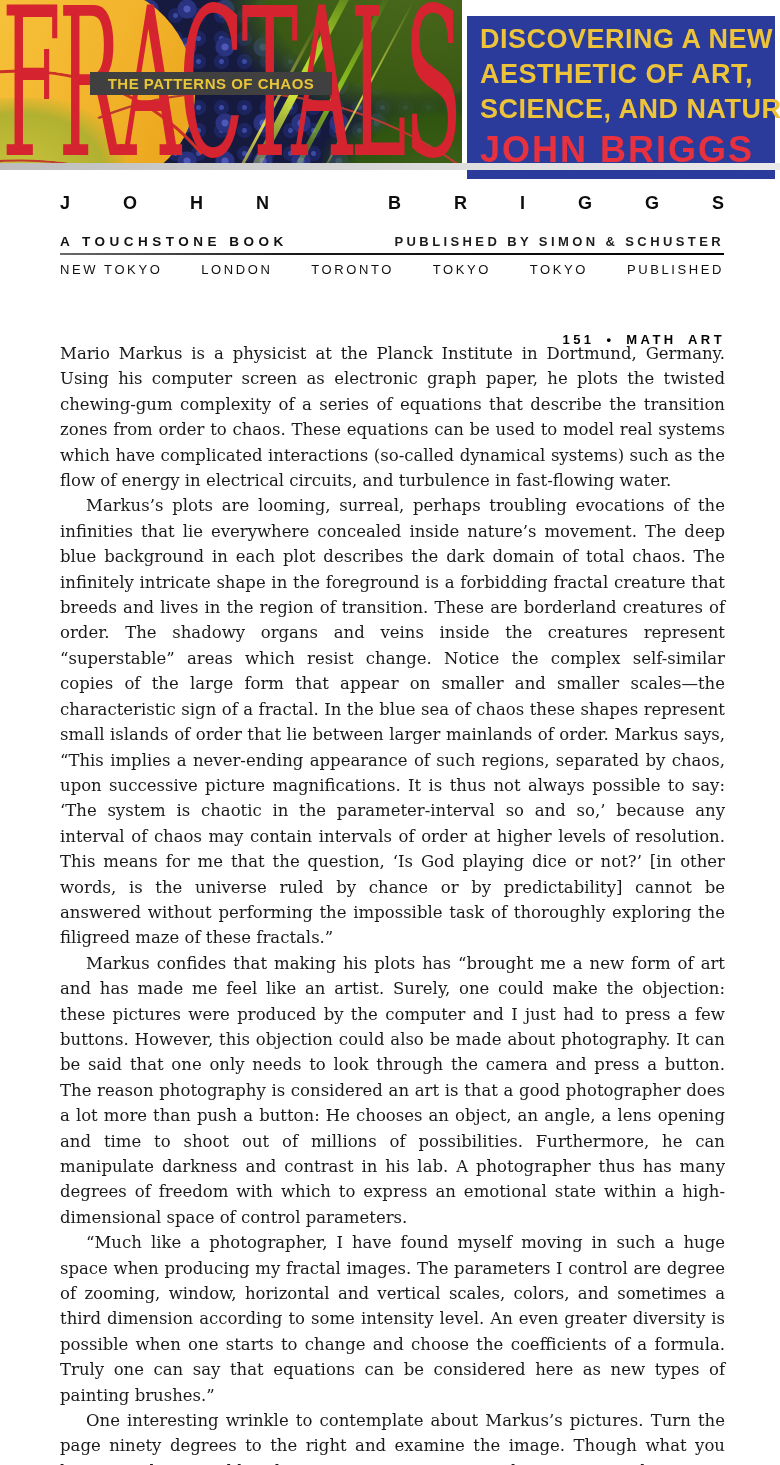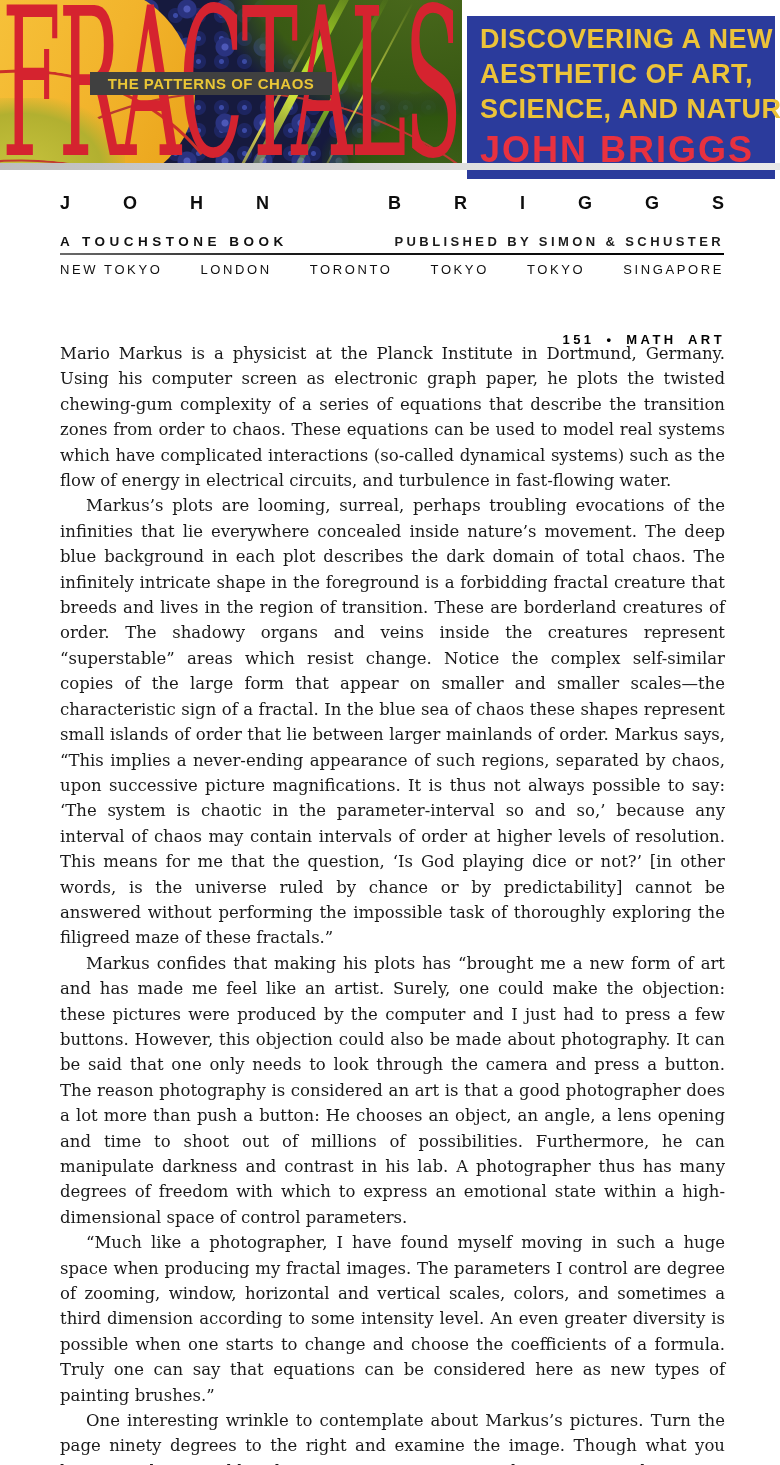--- a/index.html
+++ b/index.html
@@ -128,21 +128,21 @@
   </div>
 
   <div class="imprint-rule"></div>
 
   <div class="cities-row">
       <span>NEW TOKYO</span>
       <span>LONDON</span>
       <span>TORONTO</span>
       <span>TOKYO</span>
       <span>TOKYO</span>
-      <span>SINGAPORE</span>
+      <span>PUBLISHED</span>
     </div>
 
   <div class="running-head">151 • MATH ART</div>
 
   <div class="article">
       <p>Mario Markus is a physicist at the Planck Institute in Dortmund, Germany. Using his computer screen as electronic graph paper, he plots the twisted chewing-gum complexity of a series of equations that describe the transition zones from order to chaos. These equations can be used to model real systems which have complicated interactions (so-called dynamical systems) such as the flow of energy in electrical circuits, and turbulence in fast-flowing water.</p>
       <p class="indent">Markus’s plots are looming, surreal, perhaps troubling evocations of the infinities that lie everywhere concealed inside nature’s movement. The deep blue background in each plot describes the dark domain of total chaos. The infinitely intricate shape in the foreground is a forbidding fractal creature that breeds and lives in the region of transition. These are borderland creatures of order. The shadowy organs and veins inside the creatures represent “superstable” areas which resist change. Notice the complex self-similar copies of the large form that appear on smaller and smaller scales—the characteristic sign of a fractal. In the blue sea of chaos these shapes represent small islands of order that lie between larger mainlands of order. Markus says, “This implies a never-ending appearance of such regions, separated by chaos, upon successive picture magnifications. It is thus not always possible to say: ‘The system is chaotic in the parameter-interval so and so,’ because any interval of chaos may contain intervals of order at higher levels of resolution. This means for me that the question, ‘Is God playing dice or not?’ [in other words, is the universe ruled by chance or by predictability] cannot be answered without performing the impossible task of thoroughly exploring the filigreed maze of these fractals.”</p>
       <p class="indent">Markus confides that making his plots has “brought me a new form of art and has made me feel like an artist. Surely, one could make the objection: these pictures were produced by the computer and I just had to press a few buttons. However, this objection could also be made about photography. It can be said that one only needs to look through the camera and press a button. The reason photography is considered an art is that a good photographer does a lot more than push a button: He chooses an object, an angle, a lens opening and time to shoot out of millions of possibilities. Furthermore, he can manipulate darkness and contrast in his lab. A photographer thus has many degrees of freedom with which to express an emotional state within a high-dimensional space of control parameters.</p>
       <p class="indent">“Much like a photographer, I have found myself moving in such a huge space when producing my fractal images. The parameters I control are degree of zooming, window, horizontal and vertical scales, colors, and sometimes a third dimension according to some intensity level. An even greater diversity is possible when one starts to change and choose the coefficients of a formula. Truly one can say that equations can be considered here as new types of painting brushes.”</p>
       <p class="indent">One interesting wrinkle to contemplate about Markus’s pictures. Turn the page ninety degrees to the right and examine the image. Though what you have just done would make a scientist cringe, isn’t the image somehow more “aesthetically significant”?</p>

